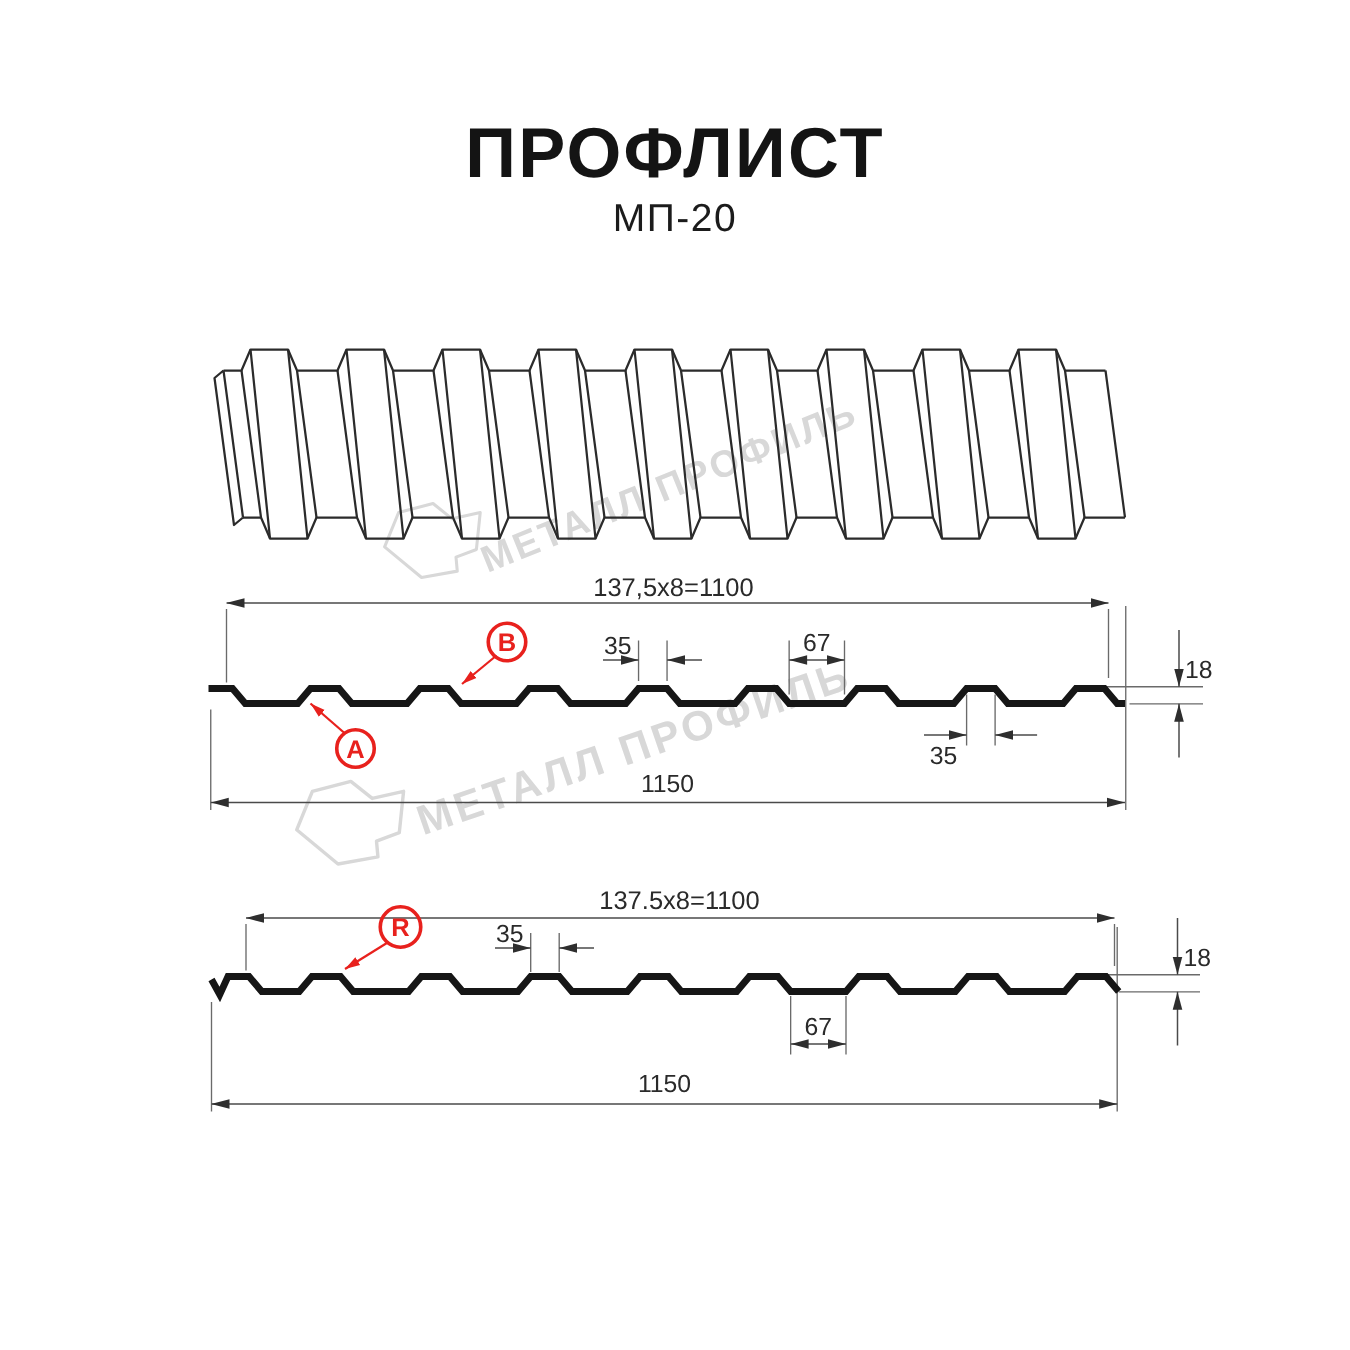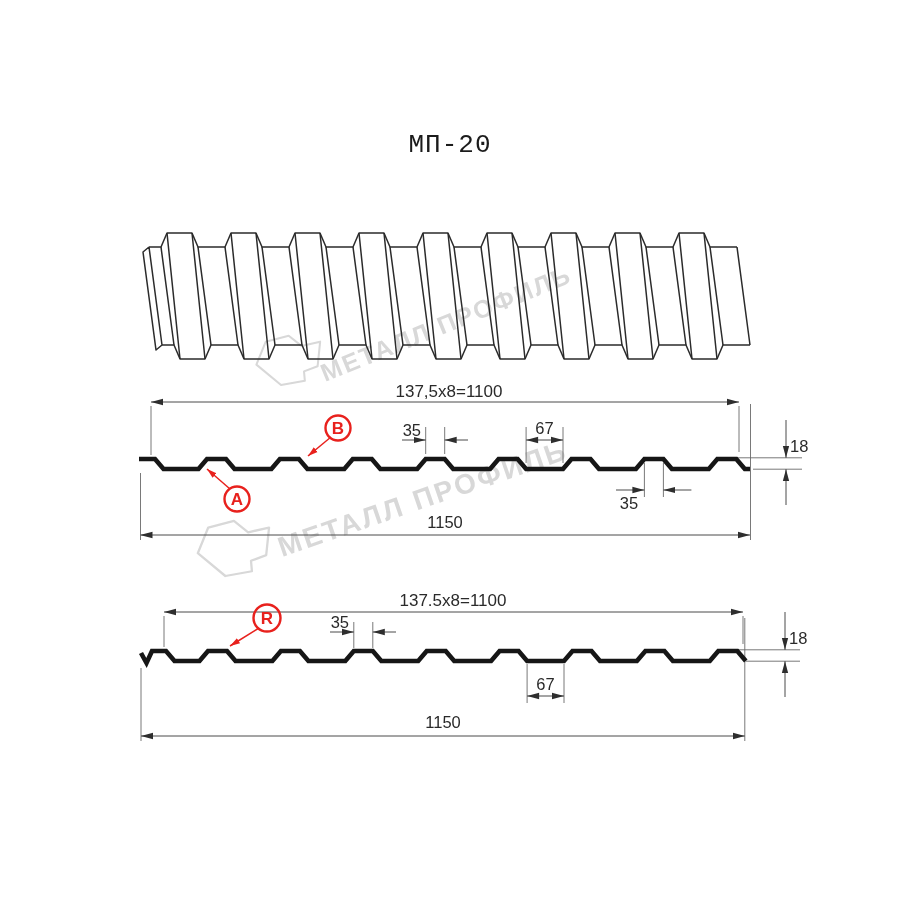--- a/index.html
+++ b/index.html
@@ -1,40 +1,41 @@
 <!DOCTYPE html>
 <html><head>
 <meta charset="utf-8">
 <style>
   html,body{margin:0;padding:0;background:#fff;}
   .page{position:relative;width:900px;height:900px;background:#ffffff;overflow:hidden;
         font-family:"Liberation Sans",sans-serif;}
   .title{position:absolute;top:74px;left:0;width:900px;text-align:center;
          font-size:47px;font-weight:800;letter-spacing:1.5px;color:#141414;}
   .subtitle{position:absolute;top:130px;left:0;width:900px;text-align:center;
-         font-size:26px;font-weight:500;letter-spacing:1px;color:#1b1b1b;font-family:Liberation Mono, monospace;}
+         font-size:26px;font-weight:500;letter-spacing:1px;color:#1b1b1b;}
   .footer{position:absolute;top:795px;left:0;width:900px;text-align:center;
          font-size:20px;font-weight:600;letter-spacing:.5px;color:#1b1b1b;}
   svg.drawing{position:absolute;left:0;top:0;font-family:"Liberation Sans",sans-serif;}
   .dimtxt{font-size:16.5px;fill:#2a2a2a;}
   .modtxt{font-size:17px;fill:#2a2a2a;}
   .thick{stroke:#161616;stroke-width:4.6;fill:none;stroke-linejoin:miter;}
   .thin{stroke:#4a4a4a;stroke-width:1;fill:none;}
   .ext{stroke:#6a6a6a;stroke-width:0.9;fill:none;}
   .d3{stroke:#2b2b2b;stroke-width:1.5;fill:none;stroke-linejoin:round;}
   .red{stroke:#e8211d;fill:none;}
   .redtxt{font-size:17px;fill:#e8211d;font-weight:600;}
   .wm{stroke:#d8d8d8;stroke-width:2.4;fill:none;stroke-linejoin:round;}
   .wmtxt{font-weight:bold;fill:#d8d8d8;}
 </style>
 </head>
 <body>
 
 <div class="page">
 
+  <div class="title">ПРОФЛИСТ</div>
   <div class="subtitle">МП-20</div>
 
   <svg class="drawing" width="900" height="900" viewBox="0 0 900 900">
     <defs>
       <marker id="me" markerWidth="14" markerHeight="12" refX="12" refY="5" orient="auto" markerUnits="userSpaceOnUse">
         <path d="M12 5 L0 8.2 L0 1.8 Z" fill="#2e2e2e"></path>
       </marker>
       <marker id="ms" markerWidth="14" markerHeight="12" refX="0" refY="5" orient="auto" markerUnits="userSpaceOnUse">
         <path d="M0 5 L12 8.2 L12 1.8 Z" fill="#2e2e2e"></path>
       </marker>

